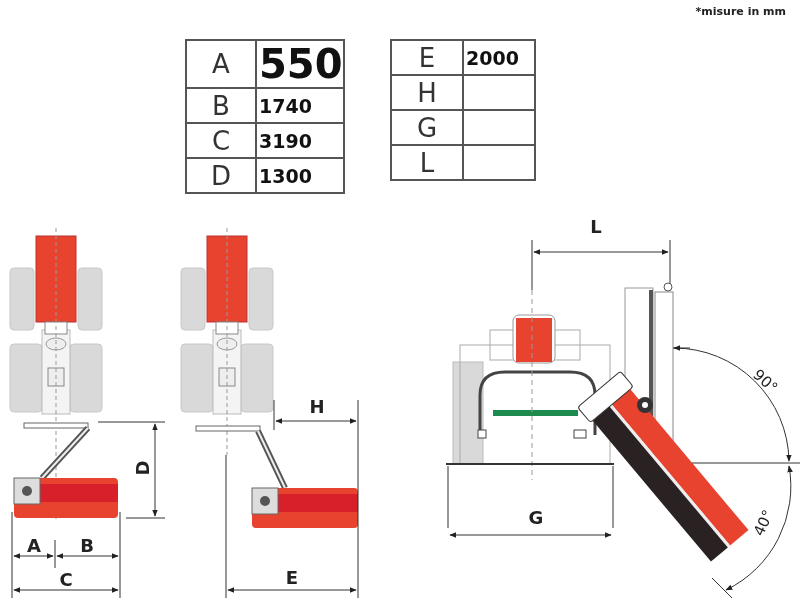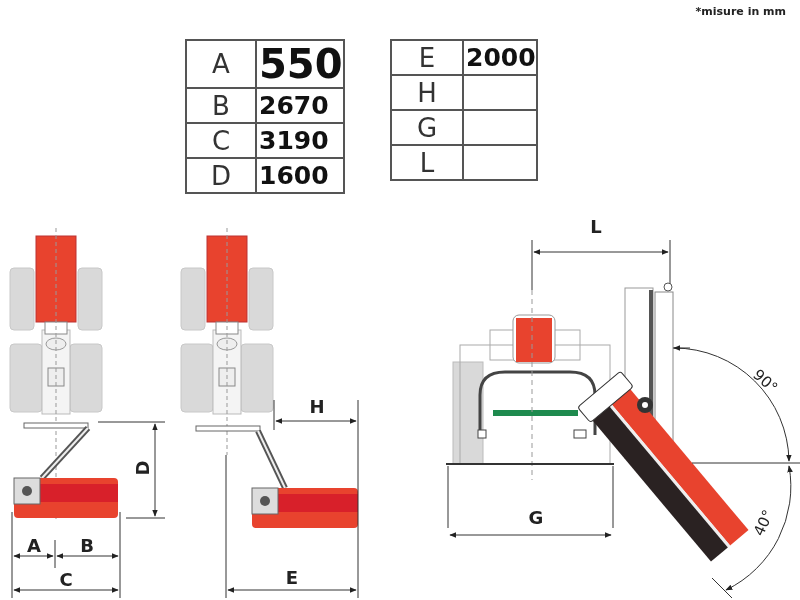--- a/index.html
+++ b/index.html
@@ -1,21 +1,21 @@
 <!DOCTYPE html>
 <html><head>
 <meta charset="utf-8">
 <style>
   html, body { margin: 0; padding: 0; background: #ffffff; }
   body { width: 800px; height: 600px; position: relative; overflow: hidden; font-family: "DejaVu Sans", sans-serif; }
   .note { position: absolute; top: 5px; right: 14px; font-size: 11px; font-weight: bold; color: #222; }
   .dimtable { position: absolute; border-collapse: collapse; }
   .dimtable td { border: 2px solid #555; height: 33px; padding: 0; }
   .dimtable td.lbl { width: 68px; text-align: center; font-size: 26px; color: #333; font-weight: normal; }
-  .dimtable td.val { width: 69px; text-align: left; padding-left: 2px; font-size: 25px; font-weight: bold; color: #111; }
+  .dimtable td.val { width: 69px; text-align: left; padding-left: 2px; font-size: 19px; font-weight: bold; color: #111; }
   .dimtable td.val.big { font-size: 40px; }
   #tbl-left { left: 185px; top: 39px; }
   #tbl-right { left: 390px; top: 39px; }
   #tbl-right td.lbl { width: 70px; }
   #tbl-right td.val { width: 68px; }
   svg#drawing { position: absolute; left: 0; top: 0; }
   .dimlbl { font-family: "DejaVu Sans", sans-serif; font-weight: bold; font-size: 18px; fill: #222; }
   .anglbl { font-family: "DejaVu Sans", sans-serif; font-size: 15px; fill: #222; }
 </style>
 </head>
@@ -24,29 +24,29 @@
 <div class="note">*misure in mm</div>
 
 <table class="dimtable" id="tbl-left">
   <tbody>
       <tr>
     <td class="lbl">A</td>
     <td class="val big">550</td>
   </tr>
   <tr>
     <td class="lbl">B</td>
-    <td class="val">2670</td>
+    <td class="val">1740</td>
   </tr>
   <tr>
     <td class="lbl">C</td>
     <td class="val">3190</td>
   </tr>
   <tr>
     <td class="lbl">D</td>
-    <td class="val">1600</td>
+    <td class="val">1300</td>
   </tr>
 </tbody>
   </table>
 
 <table class="dimtable" id="tbl-right">
   <tbody>
       <tr>
     <td class="lbl">E</td>
     <td class="val">2000</td>
   </tr>

